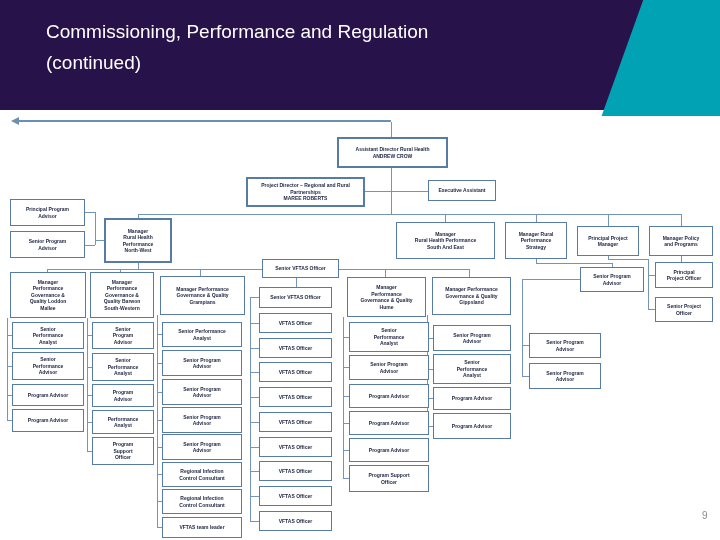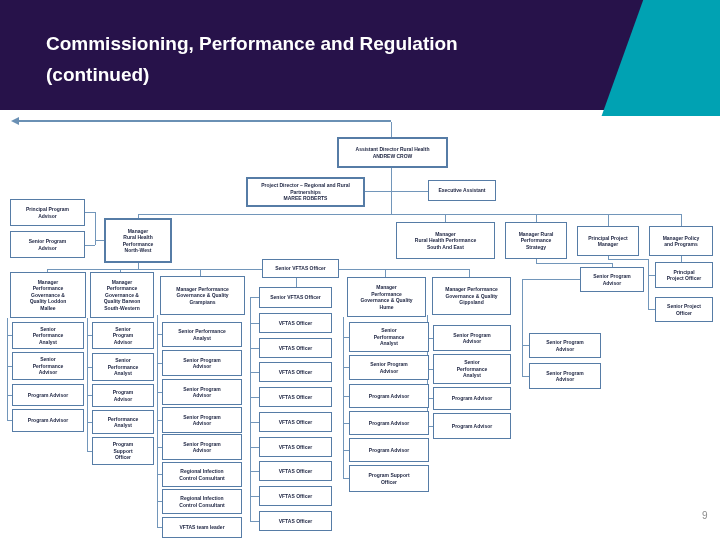--- a/index.html
+++ b/index.html
@@ -1,22 +1,22 @@
 <!DOCTYPE html>
 <html><head>
 <meta charset="utf-8">
 <style>
   html,body{margin:0;padding:0;background:#ffffff;}
   #slide{position:relative;width:720px;height:540px;background:#ffffff;overflow:hidden;
          font-family:"Liberation Sans",sans-serif;}
   .header{position:absolute;left:0;top:0;width:720px;height:110px;background:#27124a;}
   .teal{position:absolute;left:560px;top:0;width:160px;height:116px;background:#00a2b3;
         clip-path:polygon(52% 0,100% 0,100% 100%,26% 100%);}
-  .title{position:absolute;left:46px;top:28px;width:440px;color:#ffffff;font-size:19px;
-         line-height:1.65;font-weight:700;}
+  .title{position:absolute;left:46px;top:16px;width:440px;color:#ffffff;font-size:19px;
+         line-height:1.65;font-weight:400;}
   .box{position:absolute;background:#ffffff;border:1.5px solid #567ca6;box-sizing:border-box;
        display:flex;align-items:center;justify-content:center;text-align:center;
        font-weight:bold;font-size:5px;line-height:1.3;color:#1c2340;padding:1px;
        white-space:pre-line;}
   .hl{position:absolute;height:1px;background:#7296ba;}
   .vl{position:absolute;width:1px;background:#7296ba;}
   .arrowline{position:absolute;height:2px;background:#6a90b4;}
   .arrowhead{position:absolute;width:0;height:0;border-top:4px solid transparent;
              border-bottom:4px solid transparent;border-right:8px solid #6a90b4;}
   .pagenum{position:absolute;left:702px;top:510px;font-size:10px;color:#8c8c8c;}

